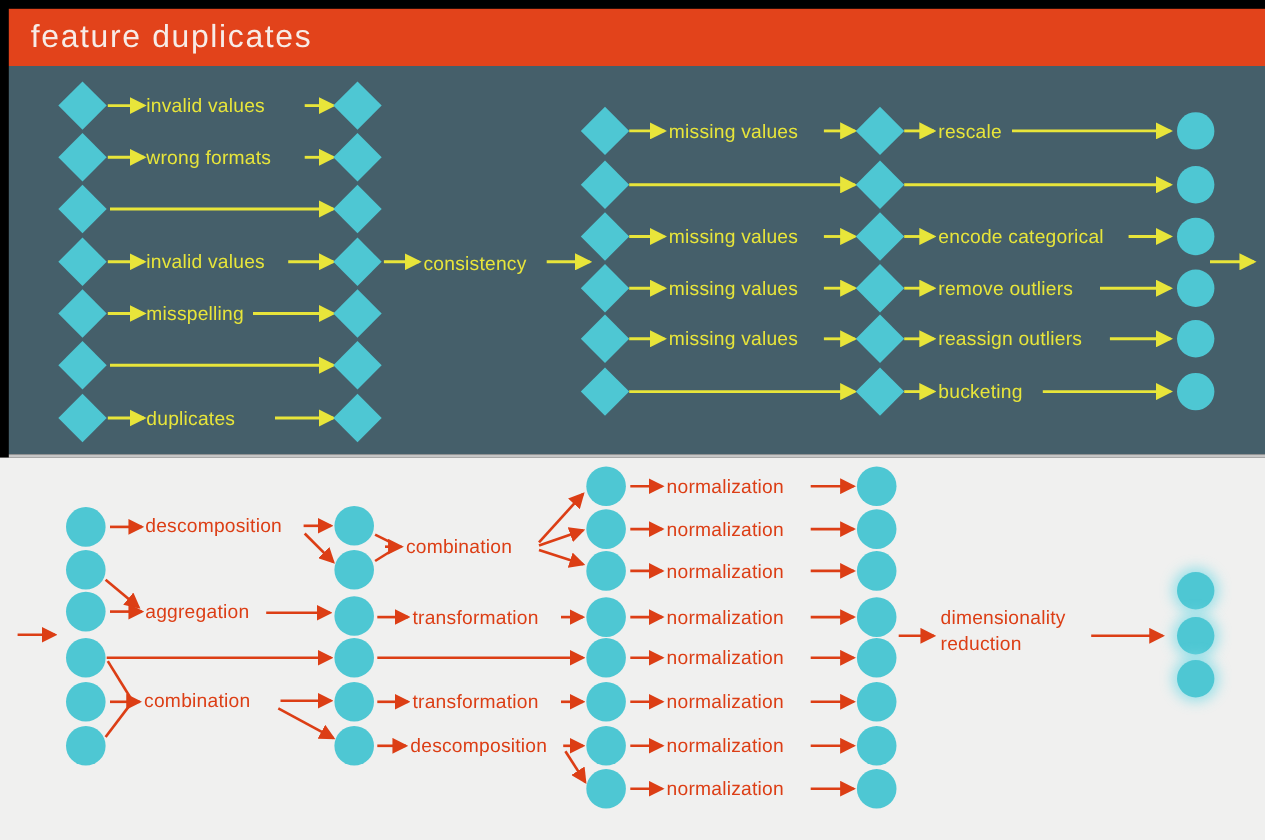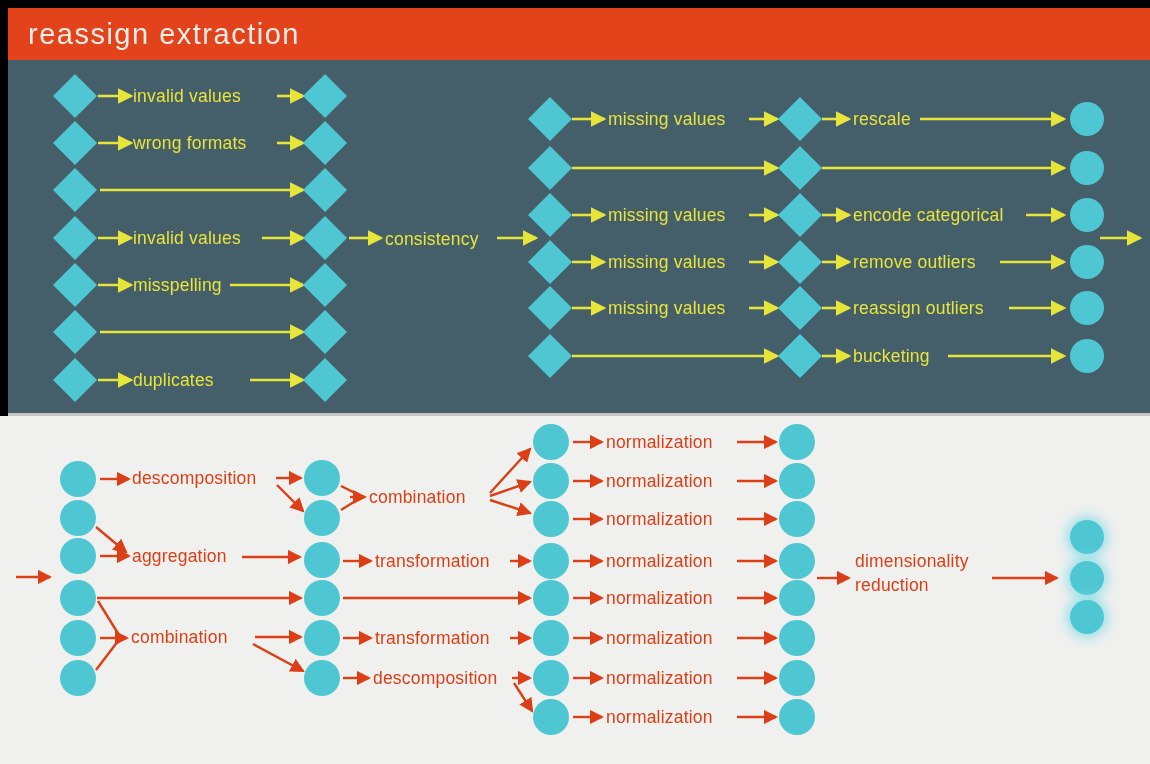--- a/index.html
+++ b/index.html
@@ -9,21 +9,21 @@
               display:flex;align-items:center;z-index:3;}
   .header-bar .title{margin-left:20px;font-size:29px;letter-spacing:1.5px;font-weight:400;}
   svg.diagram{position:absolute;left:0;top:0;z-index:1;}
   svg text{font-family:"Liberation Sans", sans-serif;letter-spacing:0.2px;}
 </style>
 </head>
 <body>
 
 <div class="stage">
   <div class="header-bar" style="background: rgb(226, 67, 27);">
-    <span class="title" style="color: rgb(247, 236, 231);">reassign extraction</span>
+    <span class="title" style="color: rgb(247, 236, 231);">feature duplicates</span>
   </div>
   <svg class="diagram" id="diagram" width="1150" height="764" viewBox="0 0 1150 764">
       <defs>
         <marker id="ah-y" viewBox="0 0 10 10" refX="8.5" refY="5" markerWidth="6" markerHeight="6" orient="auto-start-reverse">
           <path d="M0,0 L10,5 L0,10 z" fill="#e8e53a"></path>
         </marker>
         <marker id="ah-r" viewBox="0 0 10 10" refX="8.5" refY="5" markerWidth="6" markerHeight="6" orient="auto-start-reverse">
           <path d="M0,0 L10,5 L0,10 z" fill="#dc3e15"></path>
         </marker>
         <filter id="softglow" x="-120%" y="-120%" width="340%" height="340%">

